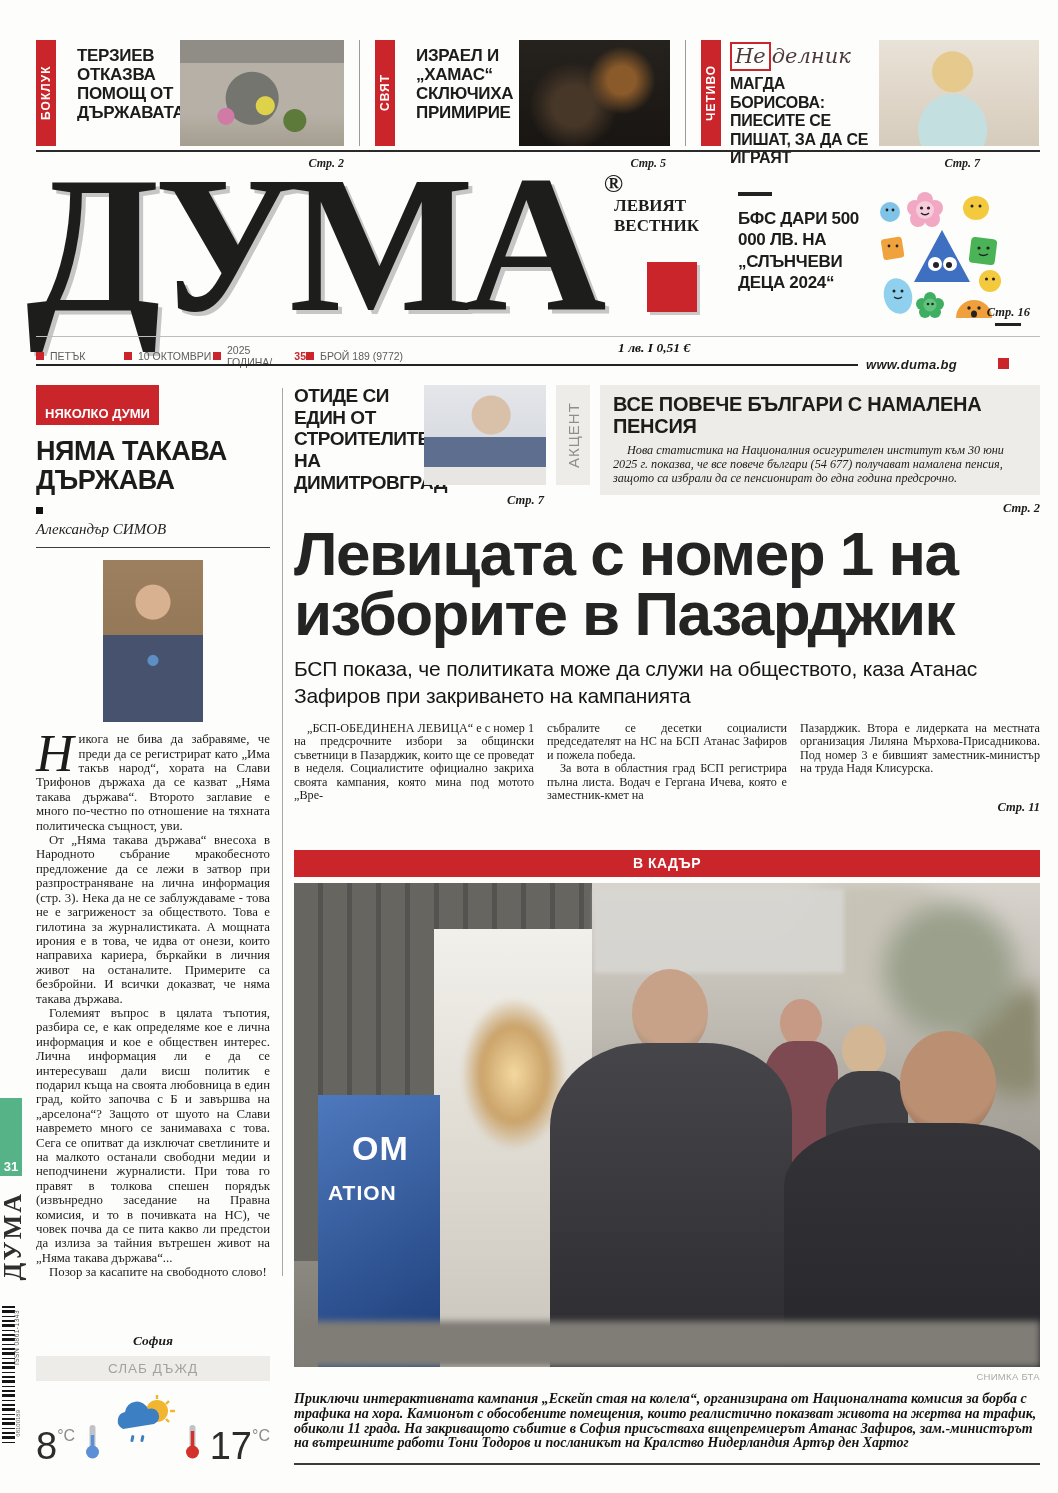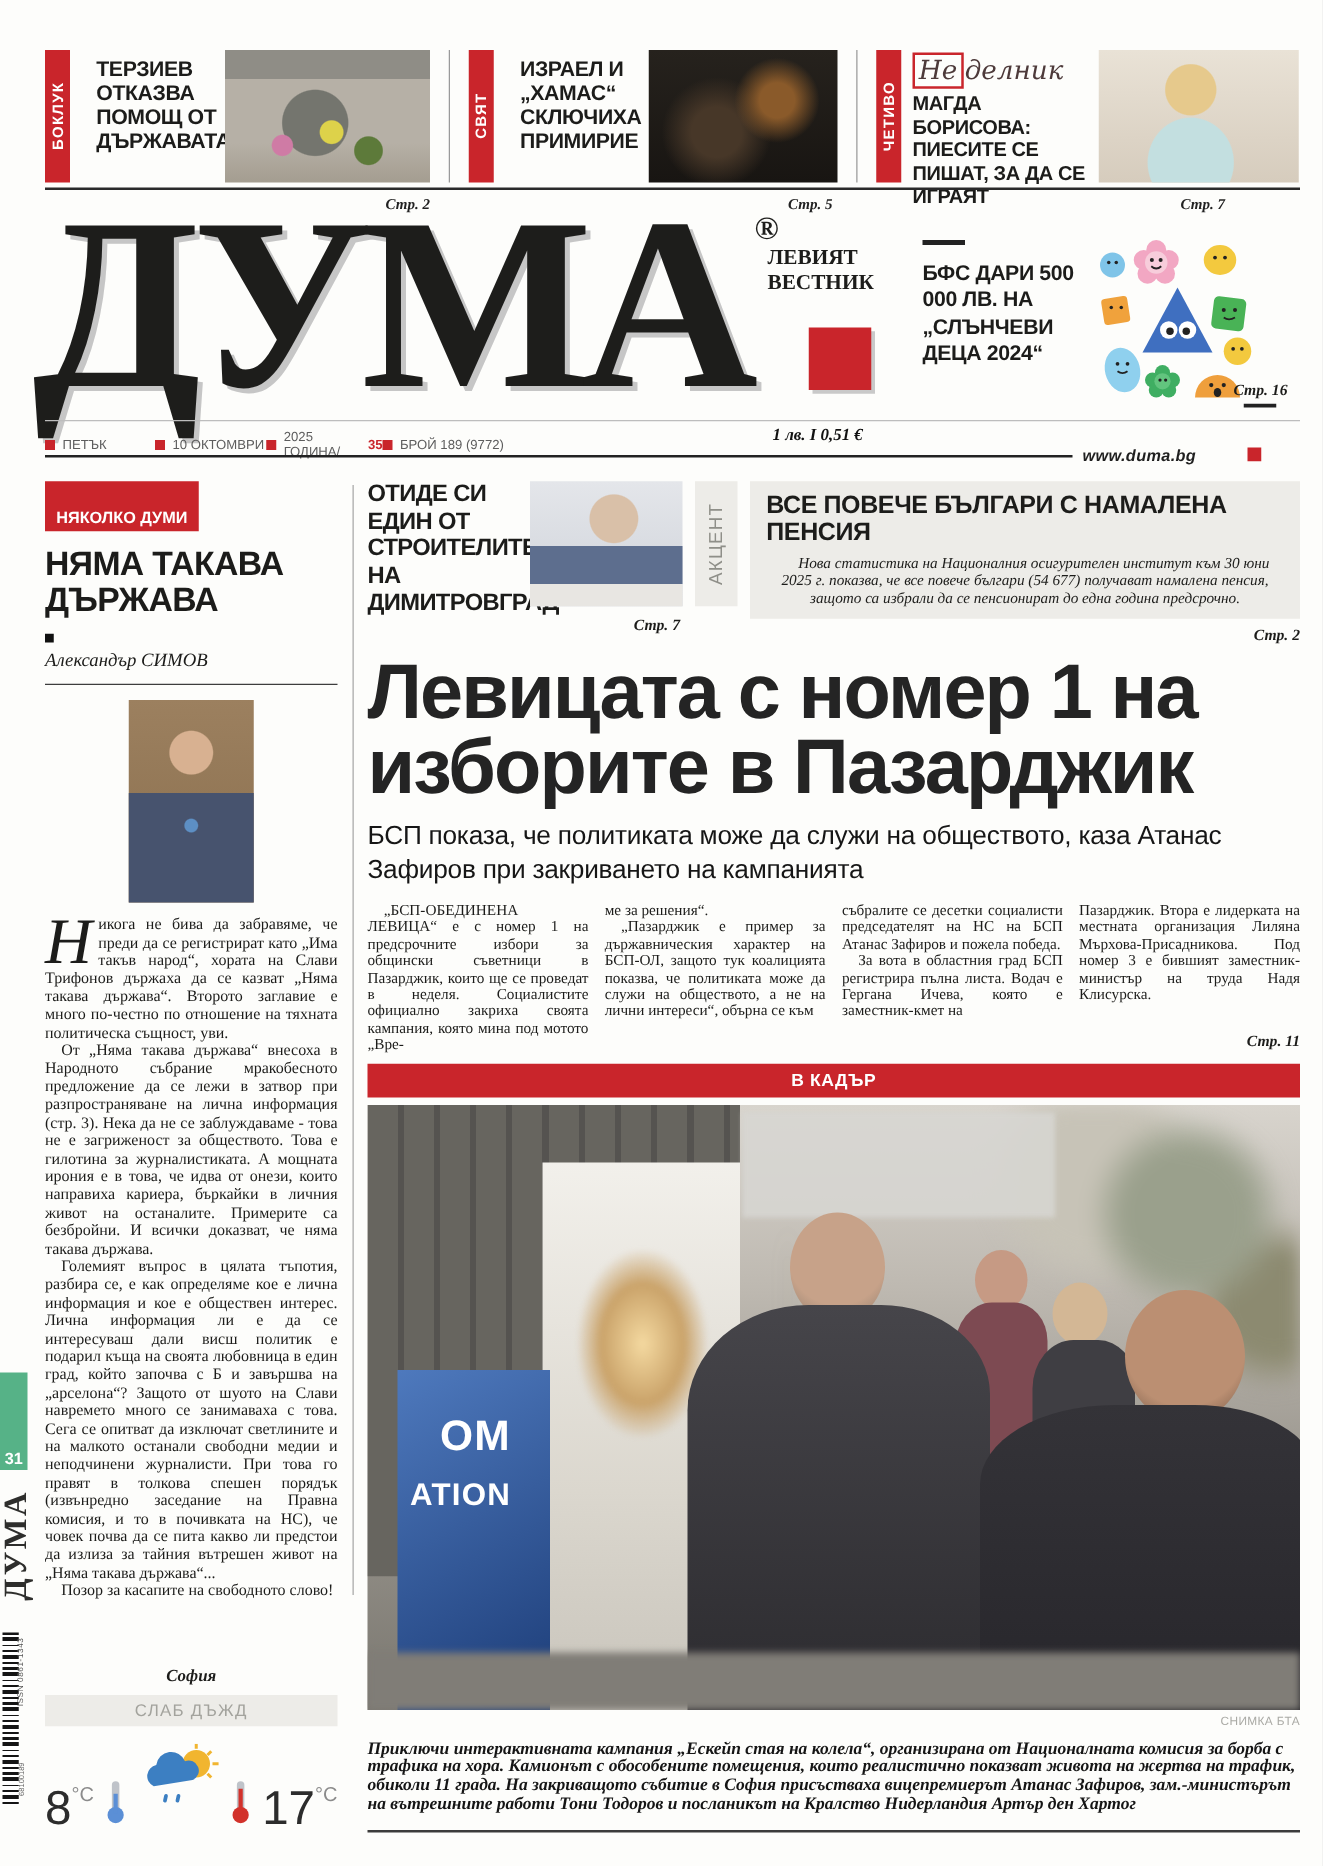--- a/index.html
+++ b/index.html
@@ -124,21 +124,21 @@
       radial-gradient(circle at 55% 30%,#d9c0a8 0 19px,rgba(0,0,0,0) 20px),
       linear-gradient(180deg,rgba(0,0,0,0) 0 52%,#5d6e8e 52% 82%,#e8e6e2 82%),
       linear-gradient(180deg,#e4e6ea,#cfd3da);}
   .sec-ref{text-align:right;font:bold italic 12.5px "Liberation Serif",serif;margin-top:8px;padding-right:2px;}
   .akc-label{width:34px;height:100px;margin-left:10px;background:var(--box);color:#8f8f89;
              writing-mode:vertical-rl;transform:rotate(180deg);display:flex;align-items:center;justify-content:center;
              font:15px "Liberation Sans",sans-serif;letter-spacing:1px;}
   .akc{flex:1;margin-left:10px;}
   .akc-box{background:var(--box);padding:8px 13px 10px;}
   .akc-title{font:bold 20px/1.1 "Liberation Sans",sans-serif;letter-spacing:-.3px;}
-  .akc-text{font:italic 12.2px/14px "Liberation Serif",serif;margin:6px 0 0;text-indent:14px;text-align:center;}
+  .akc-text{font:italic 12.2px/14px "Liberation Serif",serif;margin:6px 0 0;text-indent:14px;}
   .akc-ref{text-align:right;font:bold italic 12.5px "Liberation Serif",serif;margin-top:6px;}
 
   .lead-head{margin-top:8px;font:bold 62px/0.97 "Liberation Sans",sans-serif;letter-spacing:-1.5px;color:#242424;}
   .lead-sub{margin-top:12px;font:21px/1.28 "Liberation Sans",sans-serif;letter-spacing:-.2px;color:#161616;}
   .lead-cols{display:flex;gap:13px;margin-top:12px;min-height:120px;}
   .lcol{flex:1;font:12.2px/13.4px "Liberation Serif",serif;text-align:justify;}
   .lcol p{margin:0;}
   .lcol p.ind{text-indent:13px;}
   .lead-ref{text-align:right;font:bold italic 12.5px "Liberation Serif",serif;margin-top:24px;}
 
@@ -155,21 +155,21 @@
       radial-gradient(circle at 60% 20%,#c7c3b7 0 60px,rgba(0,0,0,0) 90px);}
   .fp-van{position:absolute;left:300px;top:6px;width:250px;height:84px;background:#d8d7d3;opacity:.85;filter:blur(2px);}
   .fp-banner{position:absolute;left:140px;top:46px;width:158px;height:438px;
              background:linear-gradient(180deg,#f2f0eb,#dbd7ce 60%,#c8c4bb);}
   .fp-orb{position:absolute;left:168px;top:116px;width:104px;height:150px;filter:blur(2px);
           background:radial-gradient(ellipse at center,#f4d9a0 0%,#caa36a 45%,rgba(0,0,0,0) 72%);}
   .fp-blue{position:absolute;left:8px;top:212px;width:122px;height:272px;
            background:linear-gradient(150deg,#4e79bd,#1c3c77);color:#fff;text-align:left;
            font-family:"Liberation Sans",sans-serif;margin-left:16px;}
   .fp-blue .bt1{position:absolute;top:34px;left:34px;font-weight:bold;font-size:34px;letter-spacing:1px;}
-  .fp-blue .bt2{position:absolute;top:86px;left:10px;font-weight:bold;font-size:25px;letter-spacing:1px;}
+  .fp-blue .bt2{position:absolute;top:86px;left:10px;font-weight:bold;font-size:21px;letter-spacing:1px;}
   .fp-head{position:absolute;border-radius:50%;}
   .fp-body{position:absolute;border-radius:40% 36% 0 0 / 26% 22% 0 0;}
   .f1h{left:338px;top:86px;width:76px;height:88px;background:radial-gradient(circle at 50% 40%,#c7a289 60%,#8a7a6b 100%);}
   .f1b{left:256px;top:160px;width:242px;height:324px;background:linear-gradient(180deg,#46454a,#2c2b2f);}
   .f2h{right:44px;top:148px;width:96px;height:106px;background:radial-gradient(circle at 50% 42%,#bb8f72 62%,#6d5342 100%);}
   .f2b{right:-12px;top:240px;width:268px;height:244px;background:linear-gradient(180deg,#343338,#27262b);}
   .f3h{left:486px;top:116px;width:42px;height:48px;background:#c69a84;}
   .f3b{left:470px;top:158px;width:74px;height:140px;background:#7d4a52;}
   .f4h{left:548px;top:142px;width:44px;height:50px;background:#d3b795;}
   .f4b{left:532px;top:188px;width:82px;height:150px;background:#3f3e43;}
@@ -401,24 +401,20 @@
       <div>Левицата с номер 1 на</div>
       <div>изборите в Пазарджик</div>
     </div>
     <div class="lead-sub">БСП показа, че политиката може да служи на обществото, каза Атанас Зафиров при закриването на кампанията</div>
 
     <div class="lead-cols">
       <div class="lcol">
         <p class="ind">„БСП-ОБЕДИНЕНА ЛЕВИЦА“ е с номер 1 на предсрочните избори за общински съветници в Пазарджик, които ще се проведат в неделя. Социалистите официално закриха своята кампания, която мина под мотото „Вре-</p>
       </div>
       <div class="lcol">
-        <p>ме за решения“.</p>
-        <p class="ind">„Пазарджик е пример за държавническия характер на БСП-ОЛ, защото тук коалицията показва, че политиката може да служи на обществото, а не на лични интереси“, обърна се към</p>
-      </div>
-      <div class="lcol">
         <p>събралите се десетки социалисти председателят на НС на БСП Атанас Зафиров и пожела победа.</p>
         <p class="ind">За вота в областния град БСП регистрира пълна листа. Водач е Гергана Ичева, която е заместник-кмет на</p>
       </div>
       <div class="lcol">
         <p>Пазарджик. Втора е лидерката на местната организация Лиляна Мърхова-Присадникова. Под номер 3 е бившият заместник-министър на труда Надя Клисурска.</p>
         <div class="lead-ref">Стр. 11</div>
       </div>
     </div>
 
     <div class="kadr">В КАДЪР</div>

